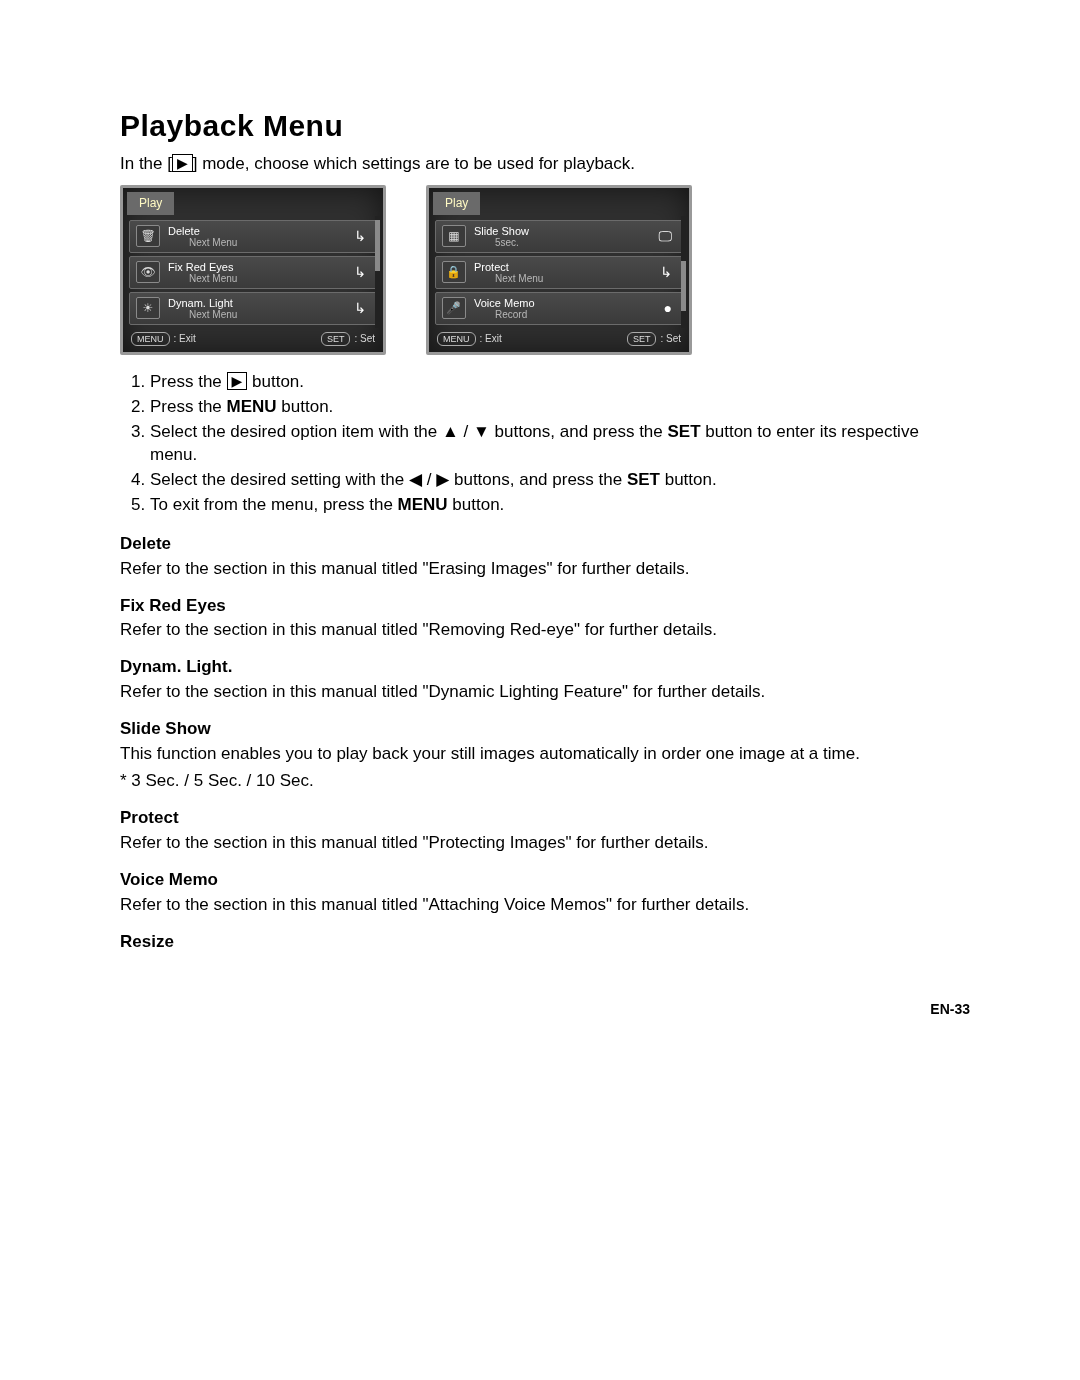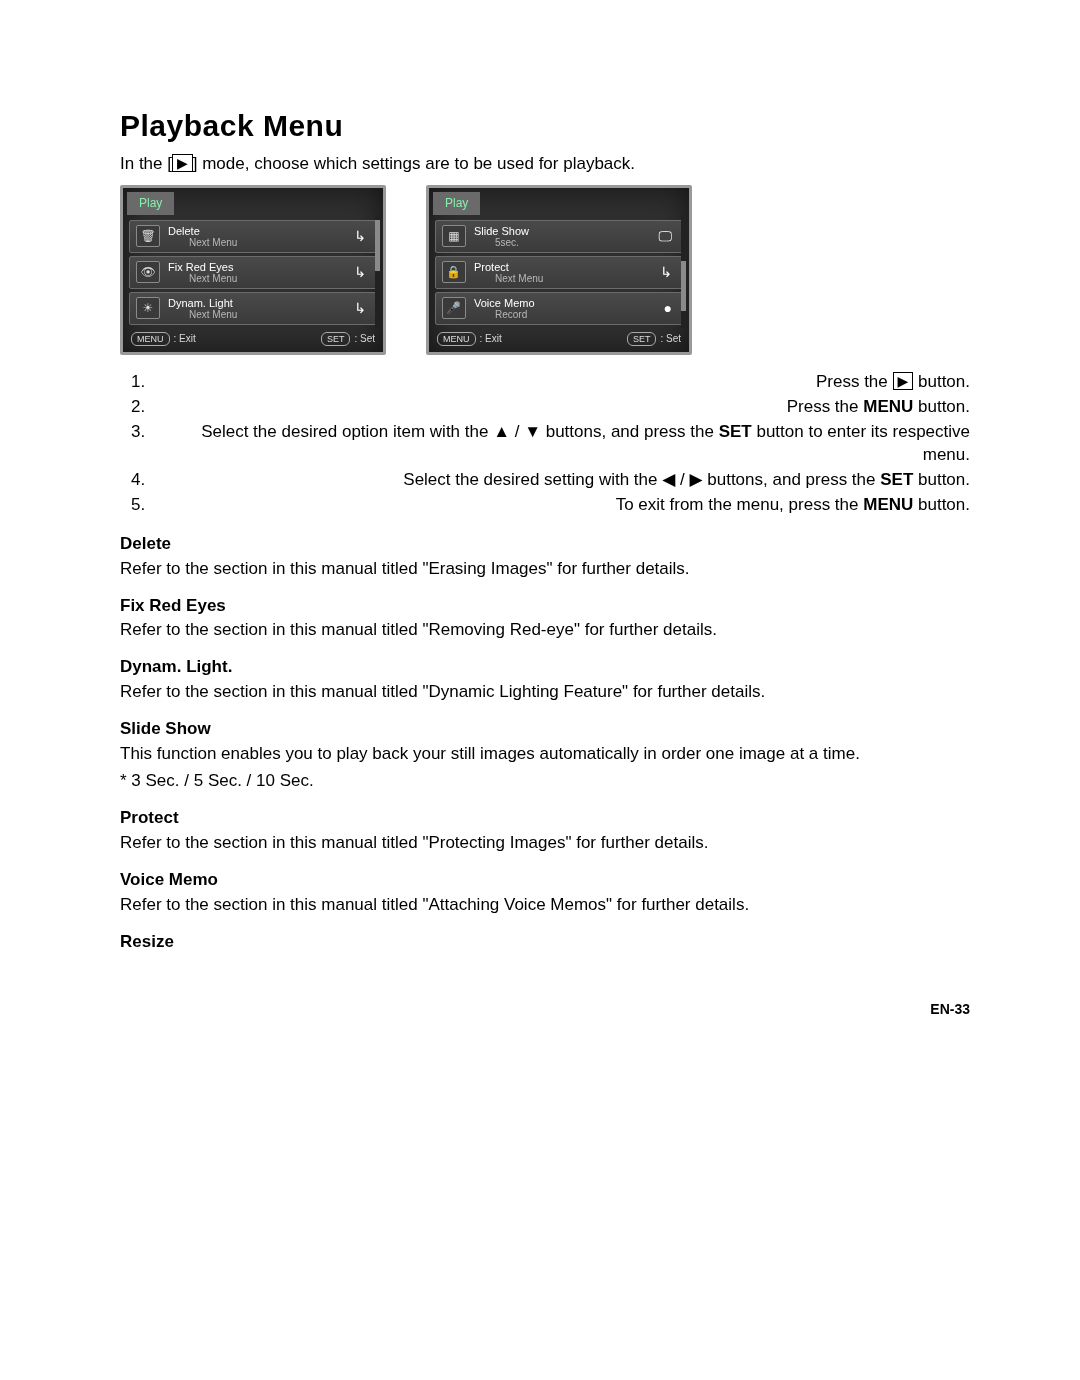--- a/index.html
+++ b/index.html
@@ -38,21 +38,21 @@
     background: #2f2f2f;
     border: 3px solid #999;
     border-radius: 2px;
     color: #e8e8e8;
     font-size: 12px;
     position: relative;
     box-shadow: inset 0 0 30px rgba(0,0,0,.6);
   }
   .screen .tab {
     background: #6a6a6a;
-    color: #86efac;
+    color: #fef9c3;
     display: inline-block;
     padding: 3px 12px;
     font-size: 12px;
     margin: 4px 0 2px 4px;
   }
   .menu-row {
     display: flex;
     align-items: center;
     background: linear-gradient(#4a4a4a,#3a3a3a);
     border: 1px solid #6b6b6b;
@@ -104,21 +104,20 @@
     position: absolute;
     left: 0; right: 0;
     top: 4px;
     height: 45%;
     background: #8a8a8a;
   }
 
   ol.steps {
     margin: 10px 0 16px 0;
     padding-left: 30px;
-    text-align: right;
   }
   ol.steps li {
     margin: 2px 0;
   }
   .step-line { }
 
   .section-title {
     font-weight: bold;
     margin: 14px 0 2px 0;
   }

